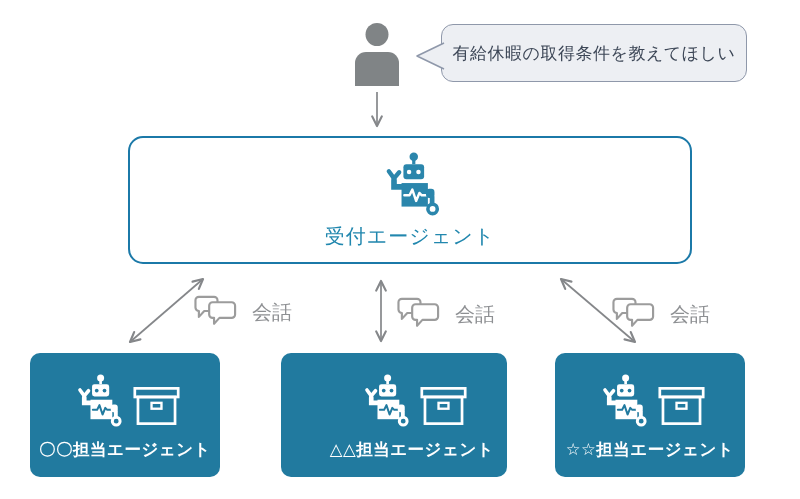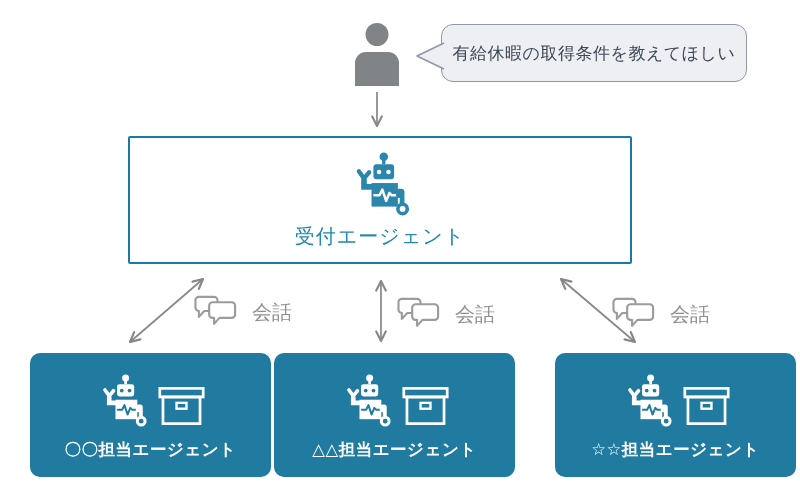--- a/index.html
+++ b/index.html
@@ -16,43 +16,43 @@
   .speech-bubble {
     position:absolute; left:441px; top:24px; width:306px; height:58px;
     box-sizing:border-box; background:#EDEFF3; border:1.5px solid #8F98AA;
     border-radius:12px; display:flex; align-items:center; justify-content:center;
   }
   .speech-bubble .txt { color:#3D4757; font-size:17px; letter-spacing:0.5px; white-space:nowrap; }
   .bubble-tail { position:absolute; left:-28px; top:14px; width:32px; height:32px; }
 
   
   .reception-card {
-    position:absolute; left:128px; top:136px; width:504px; height:128px;
-    box-sizing:border-box; background:#ffffff; border:2px solid #1B79A8; border-radius:2px;
+    position:absolute; left:128px; top:136px; width:564px; height:128px;
+    box-sizing:border-box; background:#ffffff; border:2px solid #1B79A8; border-radius:15px;
     display:flex; flex-direction:column; align-items:center; justify-content:center;
   }
   .reception-card .robot { --robot:#2B86AC; --accent:#ffffff; width:64px; height:66px; }
   .reception-label { margin-top:6px; color:#2187AE; font-size:20px; letter-spacing:1px; white-space:nowrap; }
 
   
   .chat-group { position:absolute; display:flex; align-items:center; gap:13px; }
   .chat-group.c1 { left:194px; top:295px; }
   .chat-group.c2 { left:397px; top:297px; }
   .chat-group.c3 { left:612px; top:297px; }
   .chat-icon { width:45px; height:34px; }
   .chat-text { color:#8E9093; font-size:20px; white-space:nowrap; }
 
   
   .agent-card {
-    position:absolute; top:353px; width:241px; height:124px;
+    position:absolute; top:353px; width:190px; height:124px;
     background:#217A9F; border-radius:10px;
     display:flex; flex-direction:column; align-items:center; justify-content:center;
   }
   .agent-card.a1 { left:30px; }
-  .agent-card.a2 { left:274px; }
+  .agent-card.a2 { left:281px;padding-left:36px; }
   .agent-card.a3 { left:507px;margin-left:48px; }
   .agent-card .icon-row { display:flex; align-items:flex-end; gap:9px; margin-top:4px; }
   .agent-card .robot { --robot:#ffffff; --accent:#217A9F; width:53px; height:55px; }
   .agent-card .archive { width:47px; height:42px; margin-bottom:1px; }
   .agent-label { margin-top:11px; color:#ffffff; font-size:16.5px; font-weight:600; letter-spacing:0.5px; white-space:nowrap; }
 </style>
 </head>
 <body>
 
 <div class="canvas">

